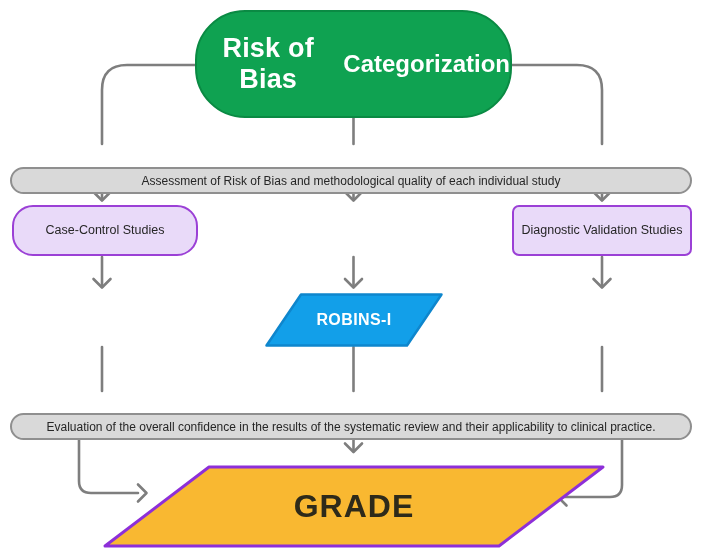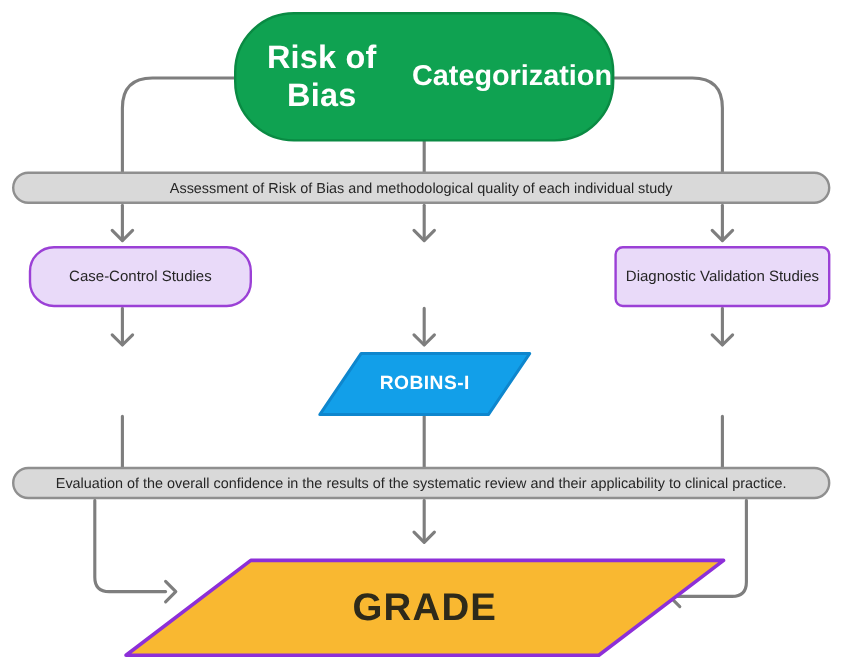--- a/index.html
+++ b/index.html
@@ -18,30 +18,30 @@
   .node{position:absolute; z-index:2; display:flex; align-items:center; justify-content:center; text-align:center;}
 
   .root-node{left:195px; top:10px; width:317px; height:108px;
     background:var(--green_fill); border:2px solid var(--green_border);
     border-radius:50px; flex-direction:row; gap:4px;}
   .root-title{color:var(--white); font-size:27px; font-weight:700; letter-spacing:.2px;}
   .root-subtitle{color:var(--white); font-size:24px; font-weight:700;}
 
   .bar{position:absolute; z-index:2; left:10px; width:682px; height:27px;
     background:var(--bar_fill); border:2px solid var(--bar_border); border-radius:14px;
-    display:flex; align-items:center; justify-content:center;}
+    display:flex; align-items:center; justify-content:center;margin-top:24px;}
   .bar span{font-size:12px; color:var(--ink);}
   .bar-1{top:143px;}
   .bar-2{top:389px;}
 
   .pbox{position:absolute; z-index:2; top:205px; height:51px;
     background:var(--purple_fill); border:2.5px solid var(--purple_border); border-radius:7px;
     display:flex; align-items:center; justify-content:center; text-align:center;}
   .pbox span{font-size:12.5px; color:var(--ink); line-height:1.45; white-space:pre-line;}
-  .pbox-1{left:24px;  width:186px;border-radius:21px;}
+  .pbox-1{left:12px;  width:186px;border-radius:21px;}
   .pbox-2{left:262px; width:181px;}
   .pbox-3{left:512px; width:180px;}
 
   .para{position:absolute; z-index:2; top:293px; height:54px;}
   .para svg{position:absolute; inset:0; width:100%; height:100%;}
   .para polygon{fill:var(--blue_fill); stroke:var(--blue_border); stroke-width:2.5; stroke-linejoin:round;}
   .para .label{position:absolute; inset:0; display:flex; align-items:center; justify-content:center;
     color:var(--white); font-size:16px; font-weight:700; letter-spacing:.4px;}
   .para-1{left:12px;  width:181px;}
   .para-2{left:265px; width:178px;text-decoration:underline;}

